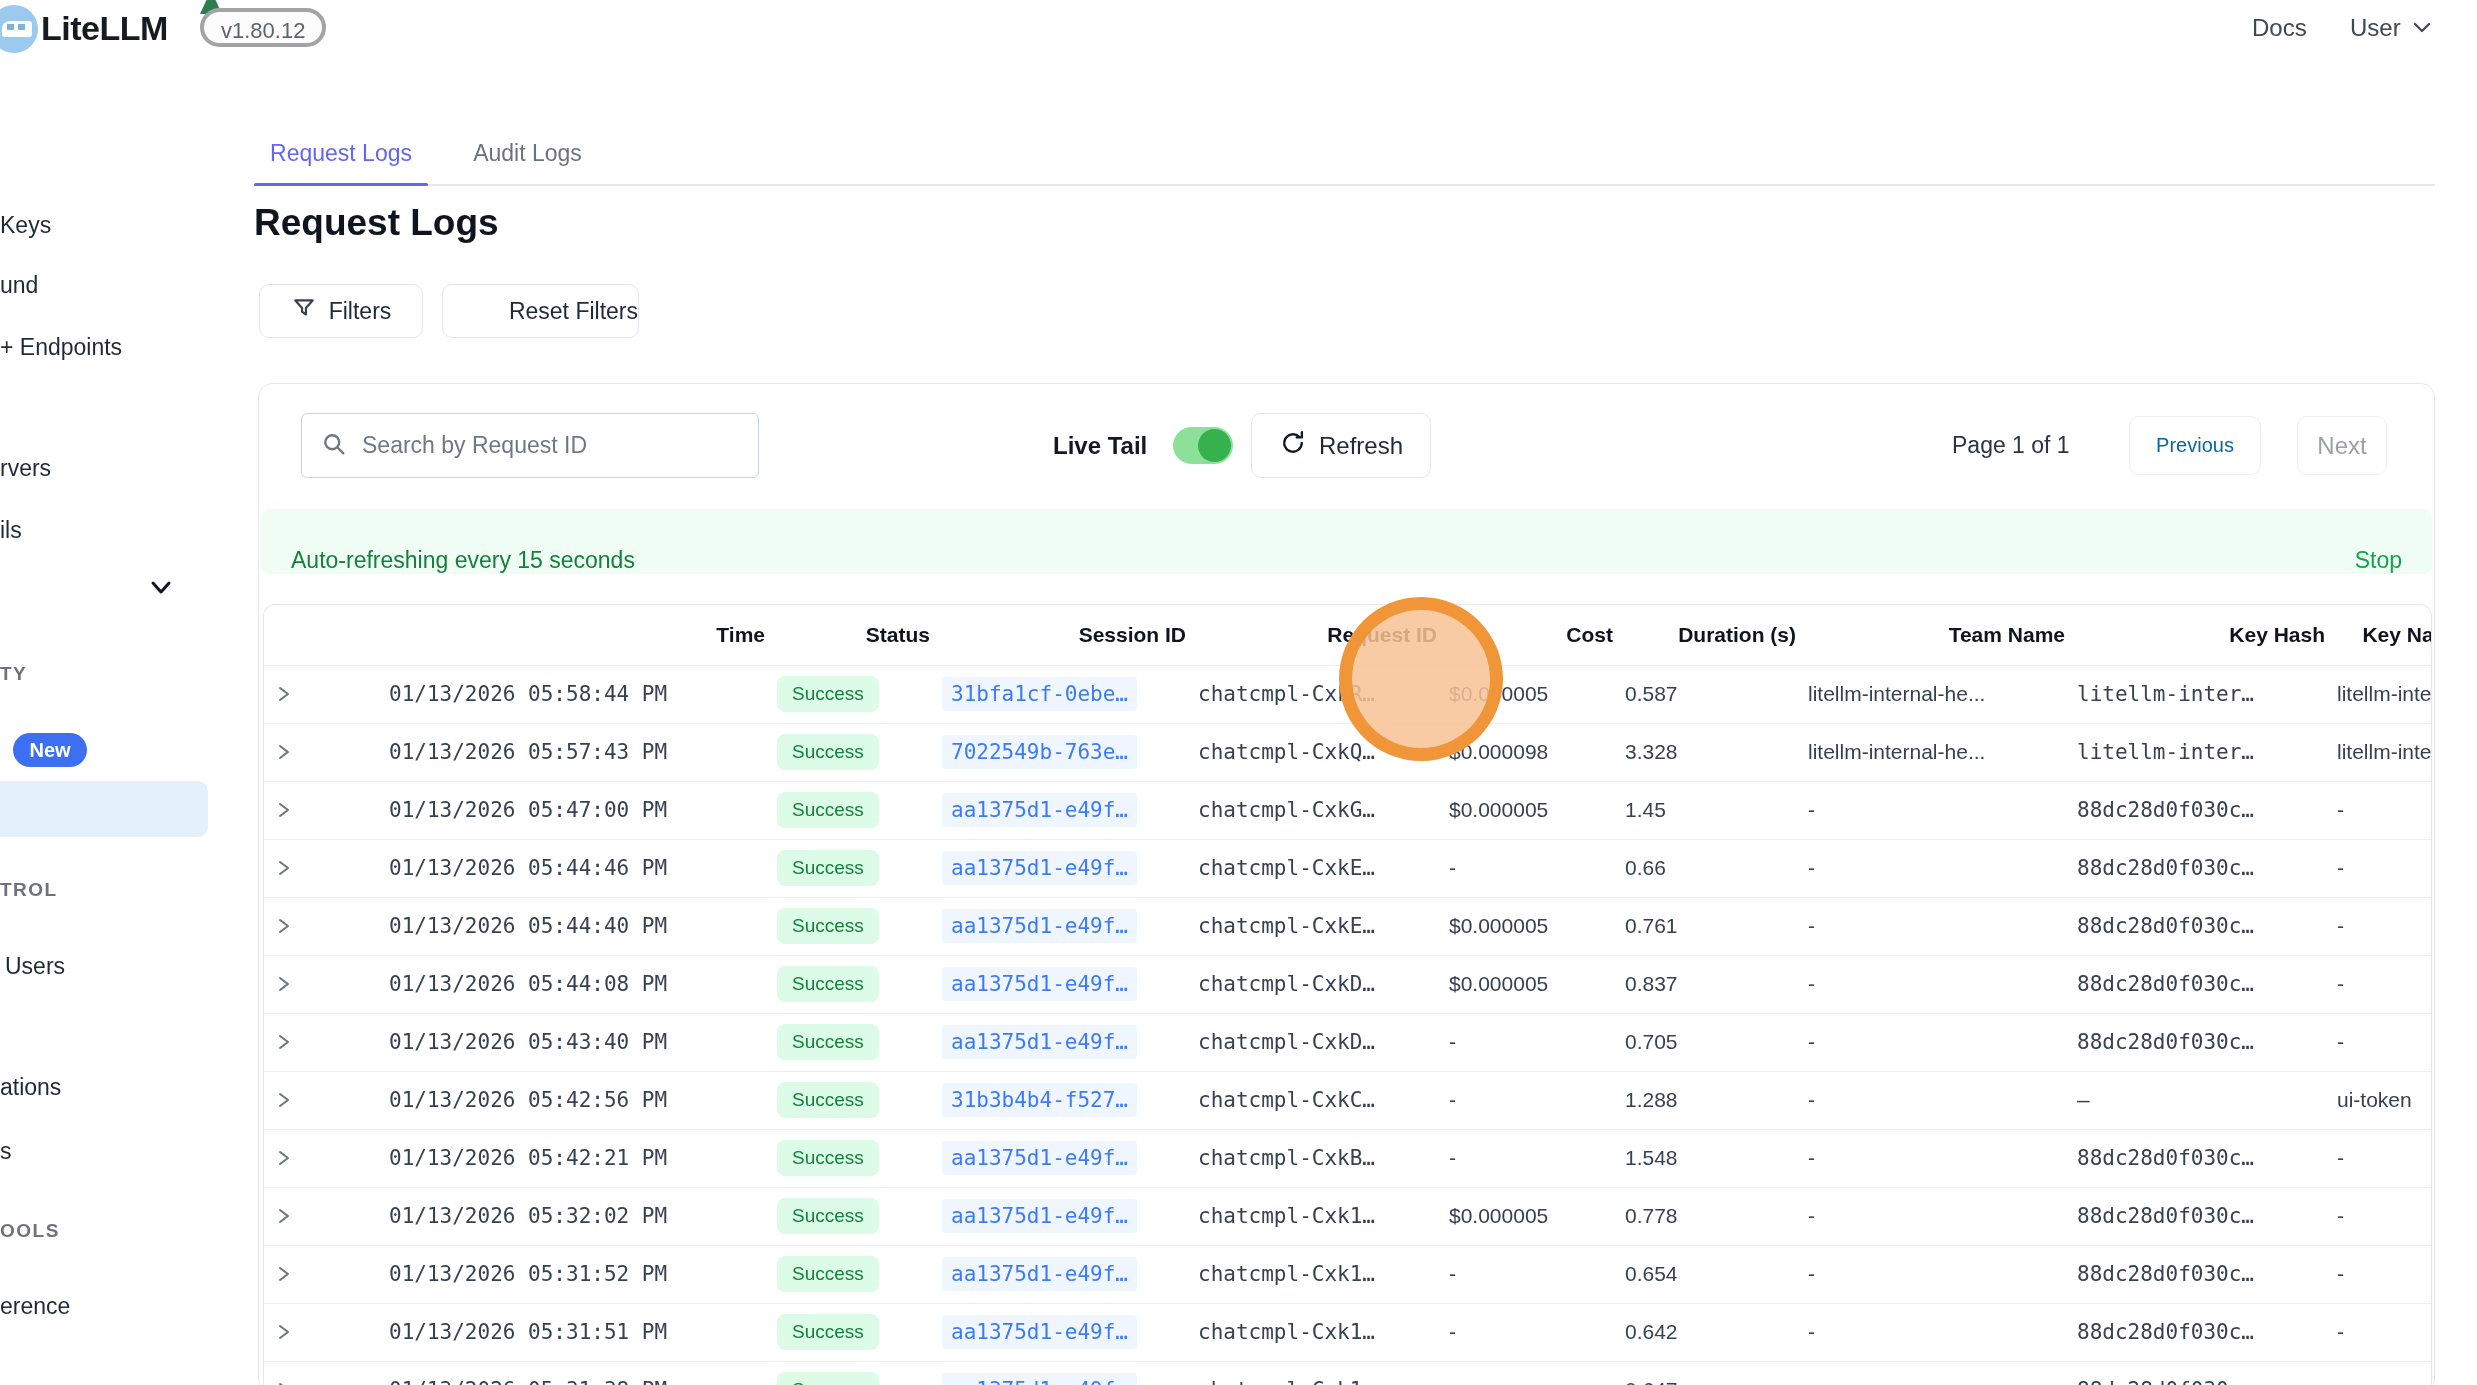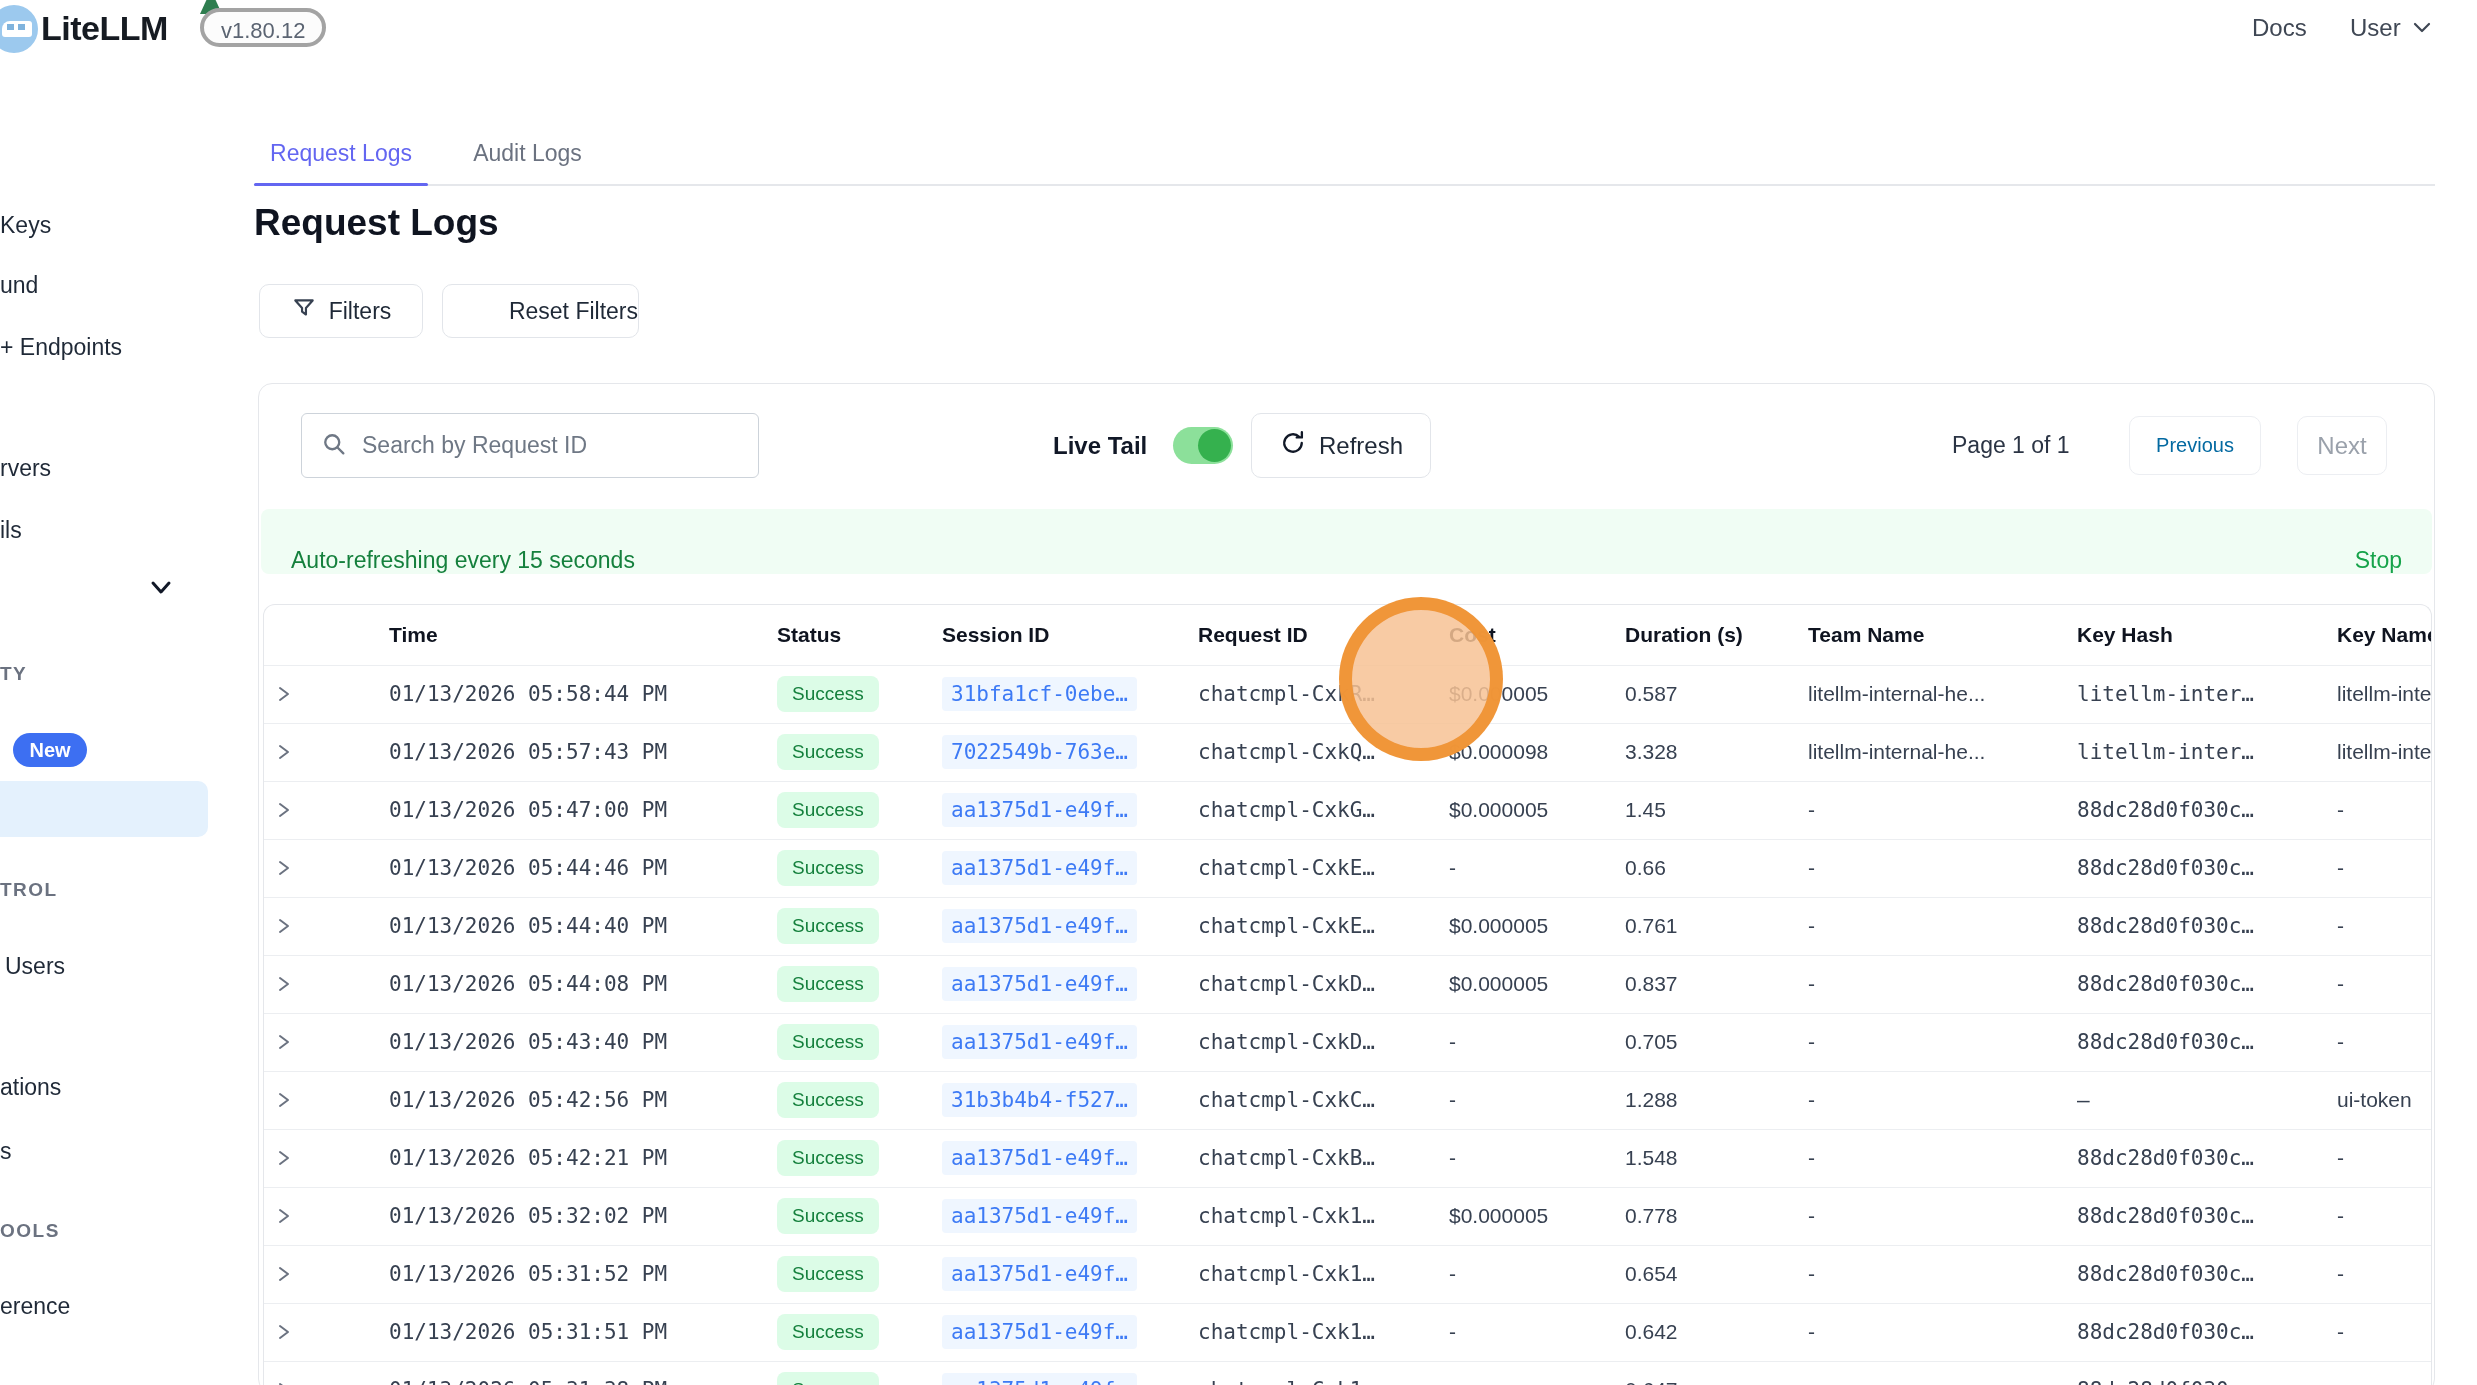--- a/index.html
+++ b/index.html
@@ -78,21 +78,21 @@
   
   .banner { position:absolute; left:2px; top:125px; width:2171px; height:65px; background:#f0fdf4;
             border-radius:8px; display:flex; align-items:flex-end; justify-content:space-between; padding:0 30px; }
   .banner-msg { font-size:23px; color:#15803d; }
   .banner-stop { font-size:23px; color:#16a34a; cursor:pointer; }
 
   
   .table-wrap { position:absolute; left:4px; top:220px; width:2169px; height:789px; border:1px solid #e5e7eb;
                 border-bottom:none; border-radius:12px 12px 0 0; overflow:hidden; background:#fff; }
   table.logs { border-collapse:collapse; table-layout:fixed; width:2200px; }
-  table.logs th { font-size:21px; font-weight:700; color:#0f1420; text-align:left; height:60px;
+  table.logs th { font-size:21px; font-weight:700; color:#0f1420; text-align:right; height:60px;
                   padding:0 0 0 12px; white-space:nowrap; }
   table.logs td { font-size:21px; color:#374151; height:58px; padding:0 0 0 12px; white-space:nowrap;
                   border-top:1px solid #eceef1; overflow:hidden; }
   td.c-expand, th.c-expand { padding-left:38px; }
   .expand-ico svg { display:block; }
   td.c-time, td.c-request { font-family:"DejaVu Sans Mono", monospace; color:#3b4350; }
   td.c-keyhash { font-family:"DejaVu Sans Mono", monospace; color:#4b5563; }
   .status-badge { display:inline-block; background:#dcfce7; color:#15803d; border-radius:8px;
                   padding:7px 15px; font-size:19px; }
   .session-chip { display:inline-block; background:#eff6ff; color:#3d7af5; border-radius:4px;

